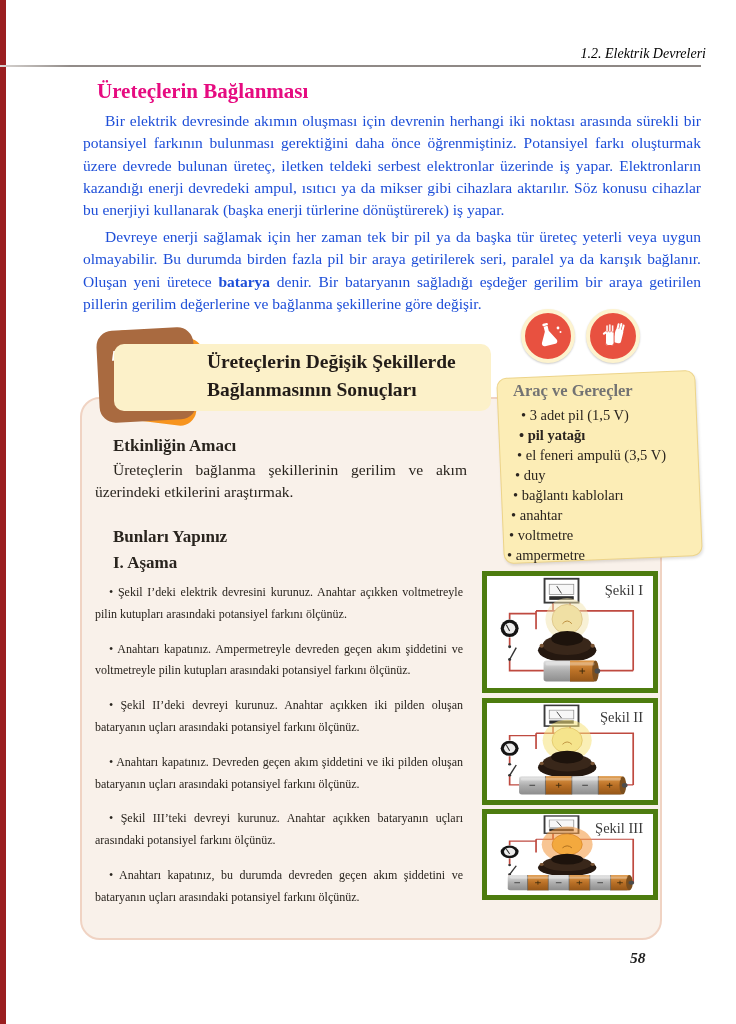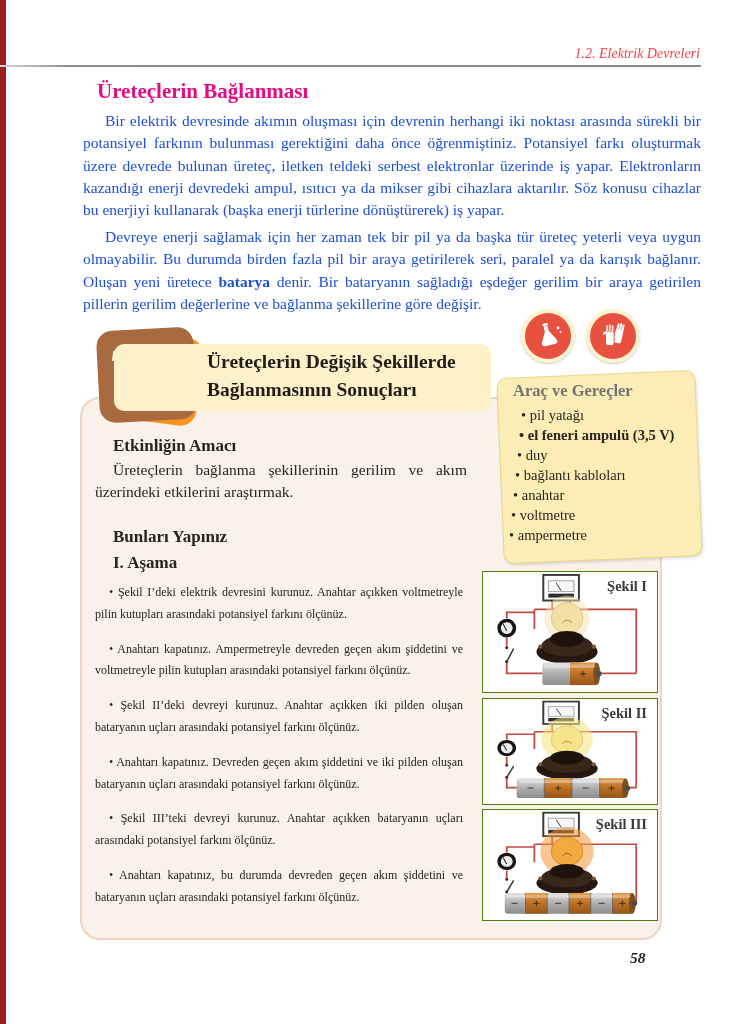--- a/index.html
+++ b/index.html
@@ -1,19 +1,19 @@
 <!DOCTYPE html>
 <html><head>
 <meta charset="utf-8">
 <style>
   html,body{margin:0;padding:0;background:#fff;}
   .page{position:relative;width:736px;height:1024px;background:#ffffff;overflow:hidden;
         font-family:"Liberation Serif", serif;color:#29241e;}
   .left-bar{position:absolute;left:0;top:0;width:6px;height:1024px;background:#9a1e20;}
-  .running-head{position:absolute;top:46px;right:36px;font-style:italic;font-size:14px;color:#ef4444;}
+  .running-head{position:absolute;top:46px;right:30px;font-style:italic;font-size:14px;color:#000000;}
   .head-rule{position:absolute;top:65px;left:0;width:701px;height:2px;
              background:linear-gradient(to right,#d9d5d2,#928c89 10%,#8d8784);}
   .sec-title{position:absolute;left:97px;top:79px;margin:0;font-size:21px;font-weight:bold;color:#e60b80;}
   .body-par{position:absolute;left:83px;width:618px;margin:0;font-size:15.5px;line-height:22.3px;
             text-align:justify;text-indent:22px;color:#1d4ed8;}
   .p1{top:110px;}
   .p2{top:226px;}
 
   
   .badge-back{position:absolute;left:105px;top:334px;width:95px;height:88px;background:#f7941e;
@@ -59,24 +59,24 @@
   .h-bold{position:absolute;left:113px;font-weight:bold;font-size:17px;color:#29241e;}
   .h-amac{top:436px;}
   .h-yapiniz{top:527px;}
   .h-asama{top:553px;}
   .purpose{position:absolute;left:95px;top:459px;width:372px;margin:0;font-size:15.5px;
            line-height:22px;text-align:justify;text-indent:18px;}
   .steps{position:absolute;left:95px;top:582px;width:368px;}
   .steps p{margin:0 0 13px;font-size:12px;line-height:21.8px;text-align:justify;text-indent:14px;font-family:Liberation Serif, serif;}
 
   
-  .fig{position:absolute;left:482px;width:176px;background:#fff;border:1px solid #4d7c0f;box-sizing:border-box;font-weight:bold;}
+  .fig{position:absolute;left:482px;width:176px;background:#fff;border:5px solid #4d7c0f;box-sizing:border-box;}
   .fig1{top:571px;height:122px;}
   .fig2{top:698px;height:107px;}
-  .fig3{top:809px;height:112px;padding-left:39px;}
+  .fig3{top:809px;height:91px;padding-left:39px;}
   .fig svg{position:absolute;left:0;top:0;width:100%;height:100%;}
   .fig-label{position:absolute;top:6px;right:10px;font-size:14.5px;color:#3a3a3a;}
 
   .page-num{position:absolute;left:630px;top:949px;font-size:15.5px;font-weight:bold;
             font-style:italic;color:#1f1f1f;}
 </style>
 </head>
 <body>
 
 <div class="page">
@@ -129,20 +129,21 @@
         <rect x="12.8" y="5" width="2.1" height="8" rx="1" stroke="#e85140" stroke-width="0.6"></rect>
         <rect x="15.6" y="6" width="2.1" height="7" rx="1" stroke="#e85140" stroke-width="0.6"></rect>
         <rect x="6.6" y="13" width="4.5" height="2.2" rx="1.1" transform="rotate(-35 8.8 14)"></rect>
       </g>
     </svg>
   </div>
 
   <div class="note-bg"></div>
   <div class="note">
     <div class="note-title">Araç ve Gereçler</div>
+    <div class="note-item">• 3 adet pil (1,5 V)</div>
     <div class="note-item">• pil yatağı</div>
     <div class="note-item">• el feneri ampulü (3,5 V)</div>
     <div class="note-item">• duy</div>
     <div class="note-item">• bağlantı kabloları</div>
     <div class="note-item">• anahtar</div>
     <div class="note-item">• voltmetre</div>
     <div class="note-item">• ampermetre</div>
   </div>
 
   <div class="h-bold h-amac">Etkinliğin Amacı</div>

